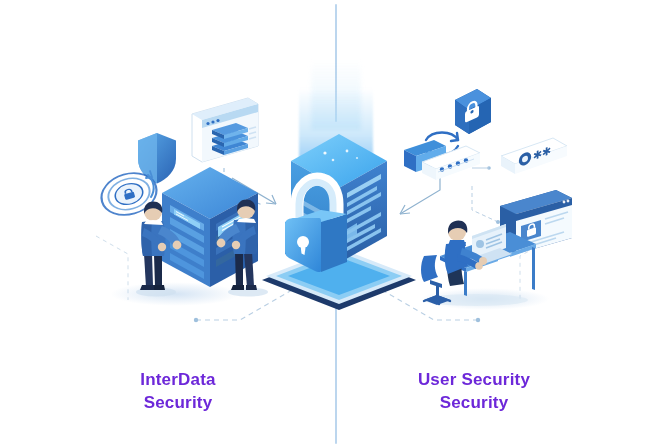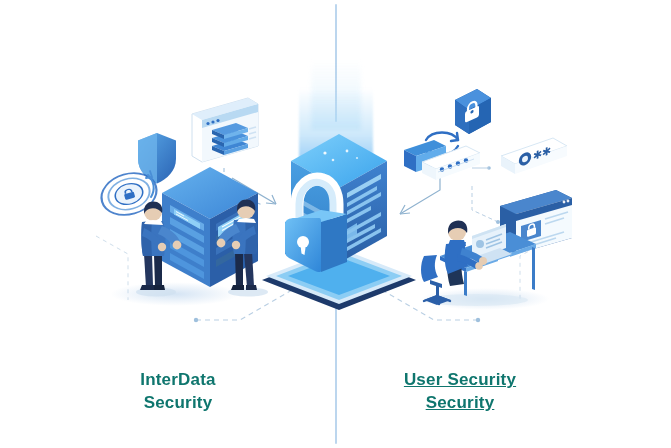--- a/index.html
+++ b/index.html
@@ -22,21 +22,21 @@
   }
   .beam2{
     position:absolute;left:311px;top:60px;width:50px;height:70px;
     background:linear-gradient(to bottom,rgba(255,255,255,0) 0%,rgba(190,228,250,.45) 100%);
     filter:blur(2px);
   }
 
   
   .abs{position:absolute;}
   .label{
-    position:absolute;text-align:center;color:#0f766e;
+    position:absolute;text-align:center;color:#6d28d9;
     font-size:17px;font-weight:bold;line-height:23px;letter-spacing:.2px;
   }
   svg{display:block;overflow:visible;}
 
   
   .ground{
     position:absolute;border-radius:50%;
     background:radial-gradient(ellipse at center,rgba(178,206,235,.55) 0%,rgba(178,206,235,0) 70%);
   }
 </style>
@@ -387,18 +387,18 @@
     <circle cx="51" cy="32" r="9" fill="#e6cdb4"></circle>
     <path d="M42,31 C42,22 50,19 56,21 C61,23 62,29 61,33 C58,28 52,27 47,29 C44,30 43,32 42,34 Z" fill="#1f3054"></path>
     <path d="M44,40 L58,40 L60,46 L42,46 Z" fill="#2f6fc4"></path>
   </svg>
 
   <div class="label" style="left:78px;top:368px;width:200px;">
     <div>InterData</div>
     <div>Security</div>
   </div>
 
-  <div class="label" style="left:360px;top:368px;width:200px;text-decoration:underline;">
+  <div class="label" style="left:374px;top:368px;width:200px;">
     <div>User Security</div>
     <div>Security</div>
   </div>
 
 </div>
 
 </body></html>

